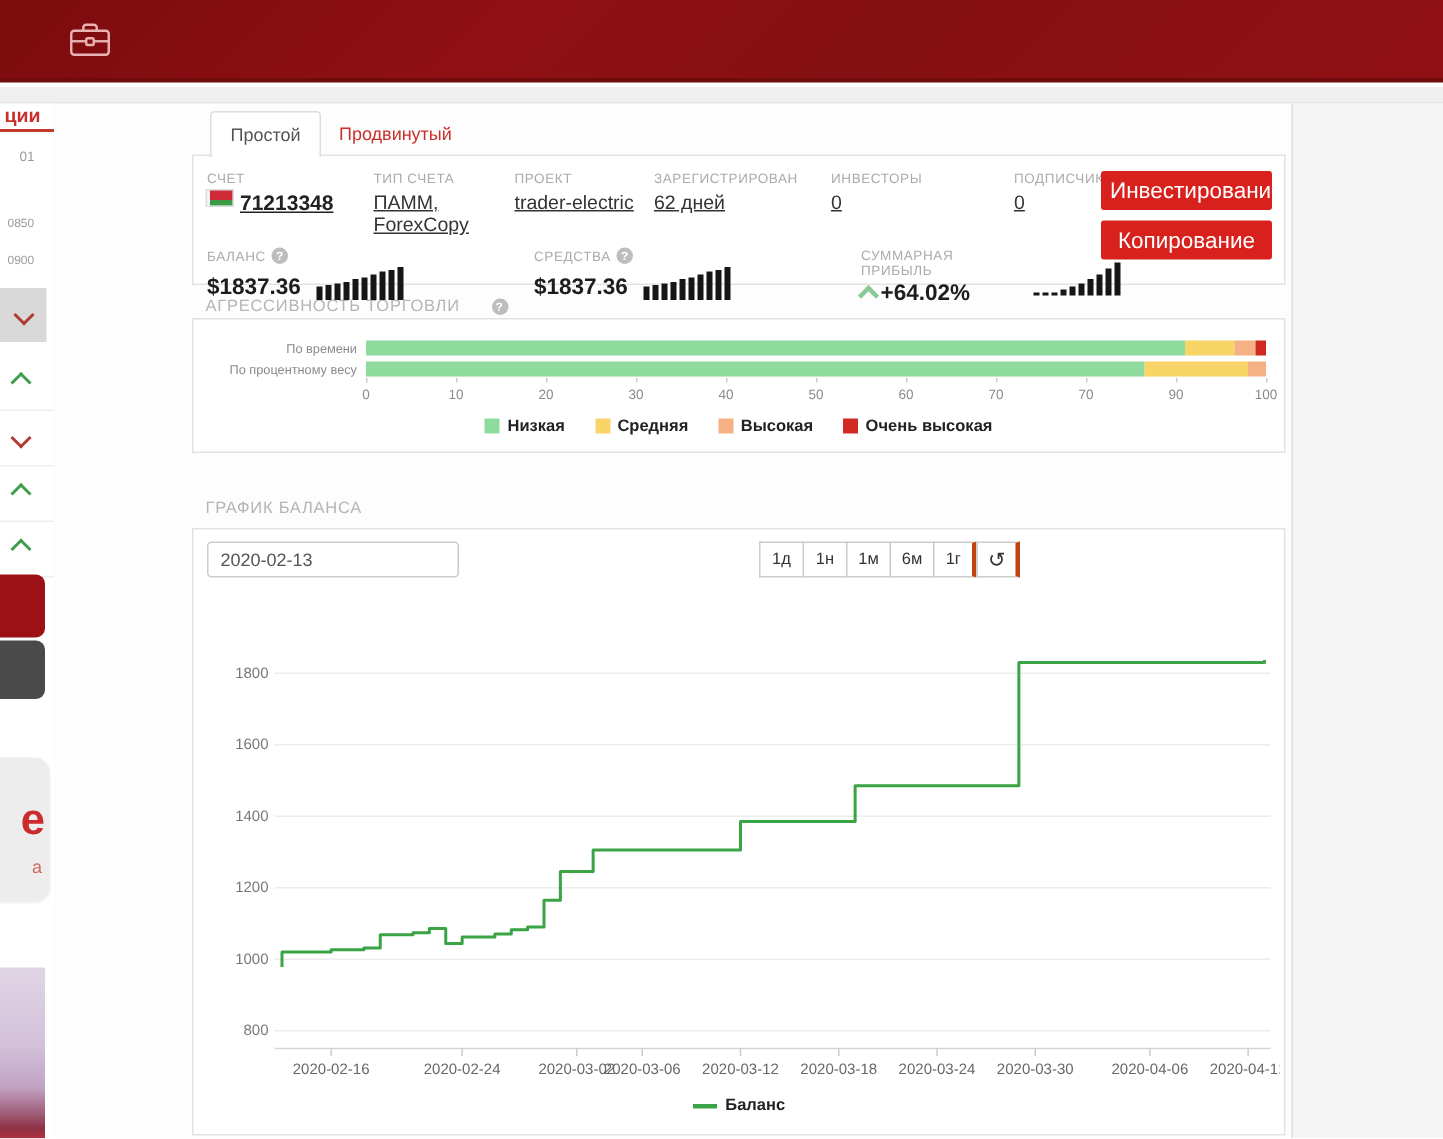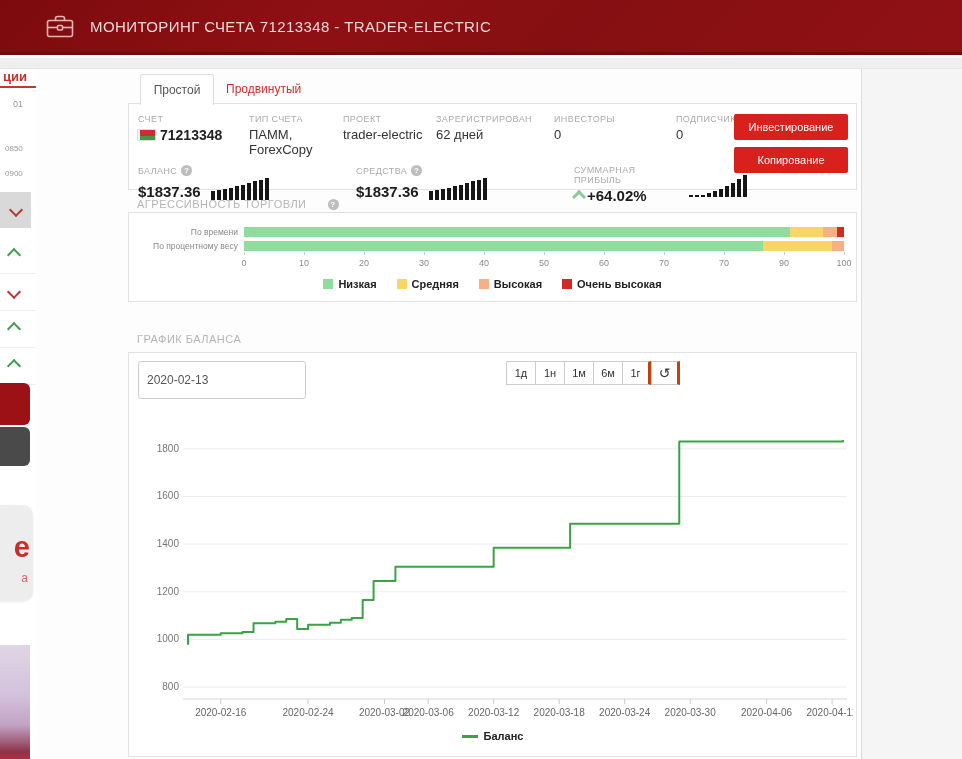--- a/index.html
+++ b/index.html
@@ -45,37 +45,37 @@
     font-size:12px;color:#c9302c;cursor:pointer;}
 
   
   .panel{position:absolute;background:#fff;border:1px solid #e2e2e2;box-sizing:border-box;}
   .info-panel{left:128px;top:103px;width:729px;height:87px;z-index:2;}
   .fields{display:flex;padding:10px 0 0 9px;}
   .field{box-sizing:border-box;}
   .field:nth-child(1){width:111px}.field:nth-child(2){width:94px}.field:nth-child(3){width:93px}
   .field:nth-child(4){width:118px}.field:nth-child(5){width:122px}.field:nth-child(6){width:80px}
   .flabel{font-size:9px;color:#ababab;letter-spacing:.4px;text-transform:uppercase;display:flex;align-items:center;gap:4px;}
-  .fvalue{font-size:13px;color:#333;margin-top:3px;display:flex;align-items:center;gap:5px;}
+  .fvalue{font-size:13px;color:#333;margin-top:3px;display:flex;align-items:flex-start;gap:5px;text-decoration:underline;}
   .fvalue.bold{font-weight:bold;font-size:14px;color:#222;}
   .flag{display:inline-block;width:15px;height:10px;background:linear-gradient(180deg,#ce2b37 0 64%,#3c9a46 64% 100%);border-left:2px solid #f2f2f2;box-shadow:0 0 0 1px #ddd;}
   .metrics{display:flex;padding:8px 0 0 9px;align-items:flex-start;}
   .metric{width:218px;}
   .mrow{display:flex;align-items:flex-end;gap:10px;margin-top:2px;}
   .mvalue{font-size:15px;font-weight:bold;color:#1c1c1c;}
   .spark{display:flex;align-items:flex-end;gap:2px;height:22px;}
   .sbar{width:4px;background:#161616;display:inline-block;}
   .help{display:inline-flex;width:11px;height:11px;border-radius:50%;background:#bdbdbd;color:#fff;
     font-size:8px;font-weight:bold;align-items:center;justify-content:center;cursor:pointer;}
   .profit-block{width:97px;}
   .pvalue{font-size:15px;font-weight:bold;color:#1c1c1c;display:flex;align-items:center;gap:3px;margin-top:2px;}
   .pcaret{display:inline-block;width:7px;height:7px;border:3px solid #8bc996;border-left:0;border-bottom:0;transform:rotate(-45deg);margin-top:3px;}
   .btncol{position:absolute;right:8px;top:10px;display:flex;flex-direction:column;gap:7px;}
   .rbtn{width:114px;height:26px;background:#d8201d;color:#fff;border:none;border-radius:2px;
-    font-size:11px;font-family:"Liberation Sans",sans-serif;cursor:pointer;}
+    font-size:15px;font-family:"Liberation Sans",sans-serif;cursor:pointer;}
 
   
   .sect-title{position:absolute;left:137px;font-size:11px;color:#b5b5b5;letter-spacing:.5px;
     text-transform:uppercase;display:flex;align-items:center;gap:21px;}
 
   
   .aggr-panel{left:128px;top:212px;width:729px;height:90px;}
   .aggr-rows{padding-top:13px;}
   .arow{display:flex;align-items:center;height:11px;margin-bottom:3px;}
   .alabel{width:109px;text-align:right;padding-right:6px;font-size:8.5px;color:#8a8a8a;}
@@ -84,21 +84,21 @@
   .aticks{position:relative;margin-left:115px;width:612px;height:14px;margin-top:4px;}
   .atick{position:absolute;transform:translateX(-50%);font-size:9px;color:#8a8a8a;top:3px;}
   .atickmark{position:absolute;width:1px;height:3px;background:#ccc;top:-3px;}
   .aleg{display:flex;justify-content:center;gap:20px;margin-top:9px;}
   .aleg-item{display:flex;align-items:center;gap:5px;font-size:11px;font-weight:bold;color:#222;}
   .sw{width:10px;height:10px;display:inline-block;}
 
   
   .chart-panel{left:128px;top:352px;width:729px;height:405px;}
   .controls{position:relative;height:42px;}
-  .dinput{position:absolute;top:8px;width:168px;height:38px;border:1px solid #ccc;border-radius:3px;
+  .dinput{position:absolute;top:8px;width:168px;height:24px;border:1px solid #ccc;border-radius:3px;
     font-size:12px;color:#555;padding:0 8px;font-family:"Liberation Sans",sans-serif;box-sizing:border-box;background:#fff;}
   .d1{left:9px;} .d2{left:194px;}
   .zoomgrp{position:absolute;left:377px;top:8px;display:flex;}
   .zbtn{min-width:29px;height:24px;background:#fff;border:1px solid #ccc;border-right:none;
     font-size:11px;color:#333;cursor:pointer;font-family:"Liberation Sans",sans-serif;padding:0 4px;}
   .zbtn:last-child{border-right:3px solid #c2410c;}
   .zbtn.reset{font-size:14px;line-height:1;}
   .chart-wrap{position:relative;margin:4px 0 0 4px;}
   .chart-legend{display:flex;justify-content:center;align-items:center;gap:6px;margin-top:2px;}
   .legline{display:inline-block;width:16px;height:3px;background:#3aa344;}
@@ -110,21 +110,20 @@
 <div id="app">
 
   <div class="header">
     <svg class="header-icon" viewBox="0 0 28 24">
       <rect x="1.5" y="6.5" width="25" height="16" rx="2" fill="none" stroke="#eab3b3" stroke-width="1.6"></rect>
       <path d="M9.5 6.5 V4.5 a2 2 0 0 1 2-2 h5 a2 2 0 0 1 2 2 V6.5" fill="none" stroke="#eab3b3" stroke-width="1.6"></path>
       <line x1="1.5" y1="13.5" x2="11.5" y2="13.5" stroke="#eab3b3" stroke-width="1.6"></line>
       <line x1="16.5" y1="13.5" x2="26.5" y2="13.5" stroke="#eab3b3" stroke-width="1.6"></line>
       <rect x="11.5" y="11.5" width="5" height="4.5" rx="1" fill="none" stroke="#eab3b3" stroke-width="1.6"></rect>
     </svg>
-    <span class="header-title">МОНИТОРИНГ СЧЕТА 71213348 - TRADER-ELECTRIC</span>
   </div>
 
   <div class="subbar"></div>
   <div class="right-pane"></div>
 
   <div class="lstrip">
     <div class="word">ции</div>
     <div class="word-hr"></div>
     <div class="pv0">01</div>
     <div class="pv1">0850</div>

